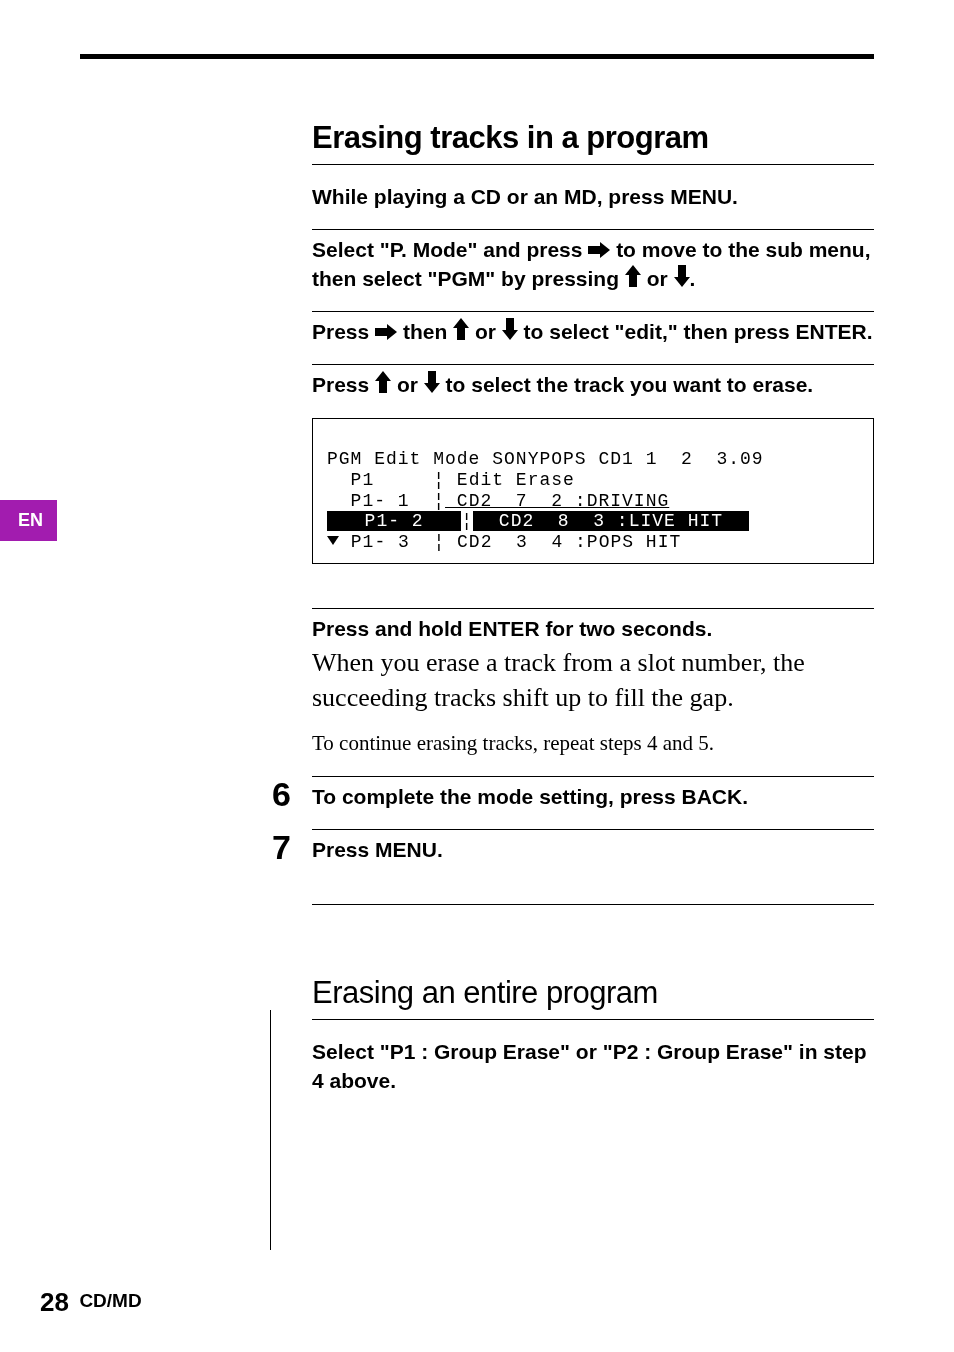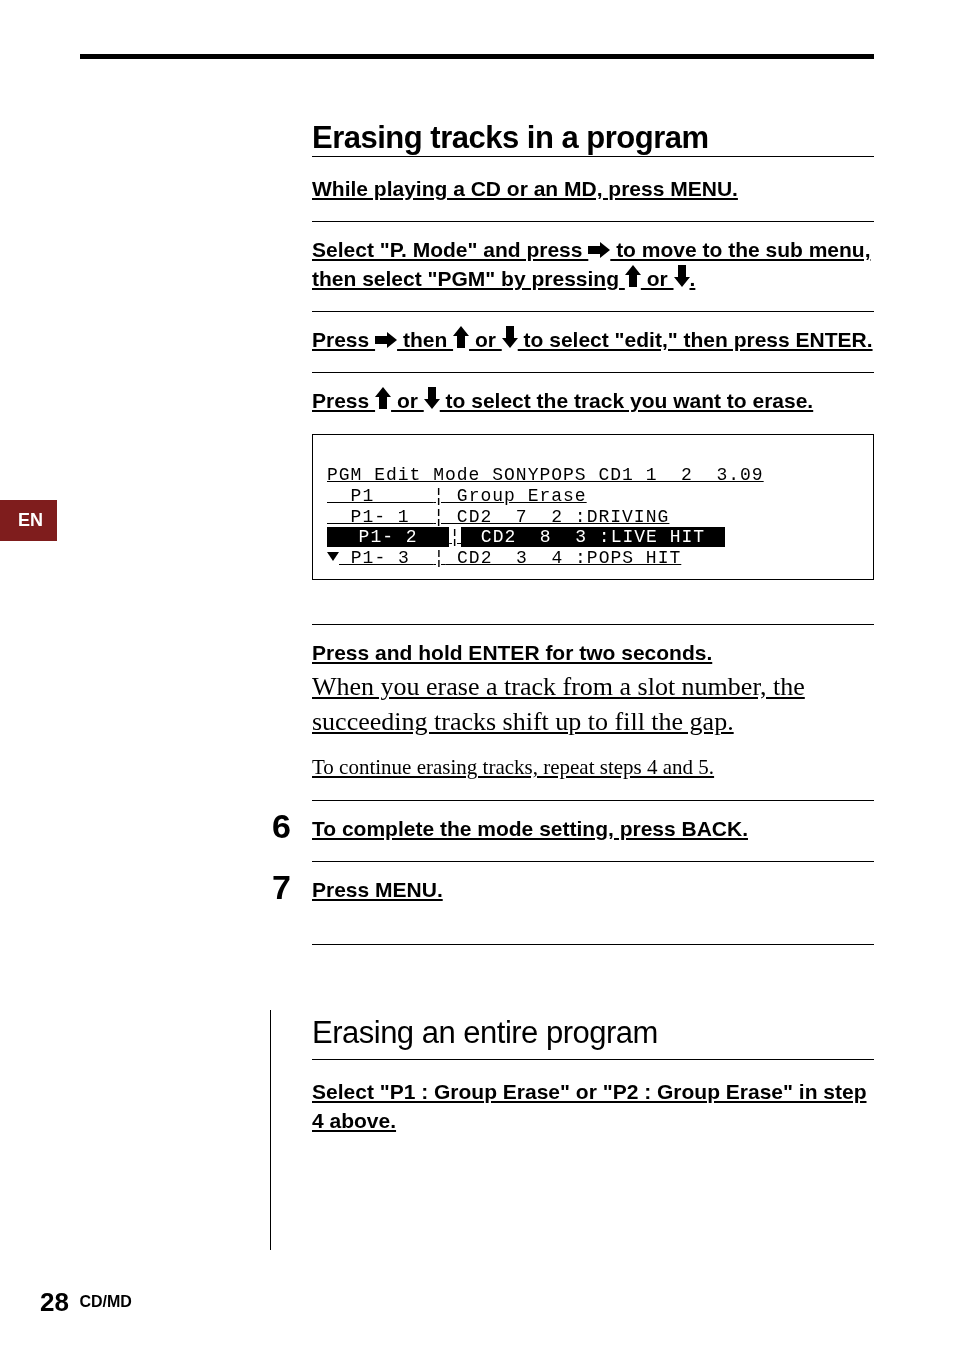--- a/index.html
+++ b/index.html
@@ -16,47 +16,47 @@
       top: 54px;
       left: 80px;
       right: 80px;
       height: 5px;
       background: #000;
     }
     .side-tab {
       position: absolute;
       left: 0;
       top: 500px;
-      background: #7f1d1d;
+      background: #a21caf;
       color: #fff;
       font-family: Arial, Helvetica, sans-serif;
       font-weight: bold;
       font-size: 18px;
       padding: 10px 14px 10px 18px;
     }
     .content {
       position: absolute;
       left: 312px;
       top: 120px;
       right: 80px;
     }
     .section-title {
       font-family: Arial, Helvetica, sans-serif;
       font-weight: bold;
       font-size: 31px;
       letter-spacing: -0.5px;
       border-bottom: 1.5px solid #000;
+      padding-bottom: 8px;
       margin-bottom: 18px;
     }
     .step {
       border-bottom: 1px solid #000;
       padding-bottom: 18px;
-      margin-bottom: 14px;
+      margin-bottom: 6px;
       position: relative;
-      text-decoration: underline;
     }
     .step-num {
       position: absolute;
       left: -40px;
       top: -8px;
       font-family: Arial, Helvetica, sans-serif;
       font-weight: bold;
       font-size: 34px;
     }
     .step-body {
@@ -85,21 +85,21 @@
       margin-top: 18px;
       font-family: 'Courier New', monospace;
       font-size: 18px;
       line-height: 1.15;
       white-space: pre;
       letter-spacing: 1px;
     }
     .display-box .inv {
       background: #000;
       color: #fff;
-      padding: 0 8px;
+      padding: 0 14px;
       text-align: center;
     }
     .display-box .ul { text-decoration: underline; }
     .arrow { vertical-align: -1px; }
     .sec2 {
       margin-top: 70px;
     }
     .sec2-title {
       font-family: Arial, Helvetica, sans-serif;
       font-weight: normal;
@@ -117,21 +117,21 @@
       height: 240px;
       background: #000;
     }
     .footer {
       position: absolute;
       bottom: 34px;
       left: 40px;
       font-family: Arial, Helvetica, sans-serif;
     }
     .pnum { font-size: 26px; font-weight: bold; }
-    .psec { font-size: 16px; font-weight: bold; margin-left: 6px; vertical-align: 4px; }
+    .psec { font-size: 19px; font-weight: bold; margin-left: 6px; vertical-align: 4px; }
     .step.last { border-bottom: none; }
     .tri-down {
       display: inline-block;
       width: 0; height: 0;
       border-left: 6px solid transparent;
       border-right: 6px solid transparent;
       border-top: 9px solid #000;
       vertical-align: 2px;
     }
   </style>
@@ -177,21 +177,21 @@
   <div class="step" style="padding-bottom:44px">
     <div class="step-body">
       <span>Press </span><svg class="arrow" width="16" height="22" viewBox="0 0 16 22">
           <path d="M4 22 L4 10 L0 10 L8 0 L16 10 L12 10 L12 22 Z" fill="#000"></path>
         </svg><span> or </span><svg class="arrow" width="16" height="22" viewBox="0 0 16 22">
           <path d="M4 0 L4 12 L0 12 L8 22 L16 12 L12 12 L12 0 Z" fill="#000"></path>
         </svg><span> to select the track you want to erase.</span>
     </div>
     <div class="display-box">
 <span>PGM Edit Mode SONYPOPS CD1 1  2  3.09</span>
-<span>  P1     </span>¦<span> Group Erase</span>
+<span>  P1     </span>¦<span> Edit Erase</span>
 <span>  P1- 1  </span>¦<span class="ul"> CD2  7  2 :DRIVING</span>
 <span class="inv">  P1- 2  </span>¦<span class="inv"> CD2  8  3 :LIVE HIT </span>
 <span class="tri-down"></span><span> P1- 3  </span>¦<span> CD2  3  4 :POPS HIT</span></div>
   </div>
 
   <div class="step">
     <div class="step-body">Press and hold ENTER for two seconds.</div>
     <div class="step-detail">When you erase a track from a slot number, the succeeding tracks shift up to fill the gap.</div>
     <div class="step-detail2">To continue erasing tracks, repeat steps 4 and 5.</div>
   </div>

